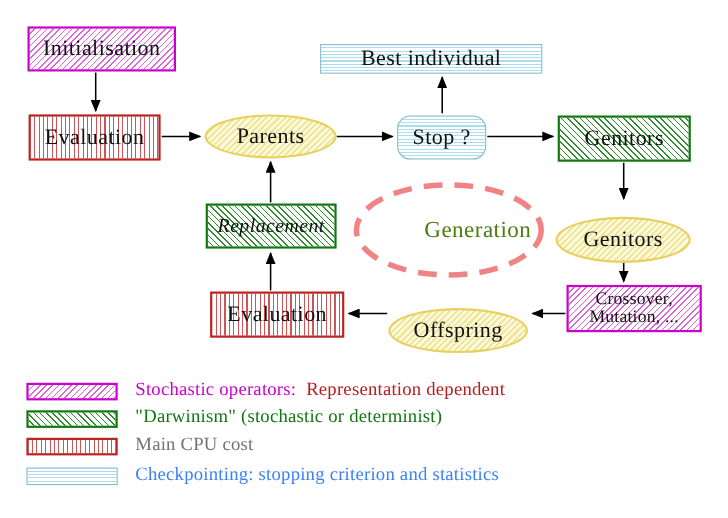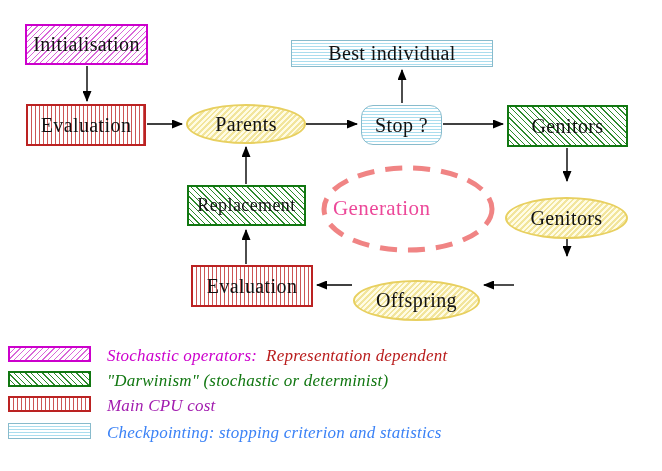--- a/index.html
+++ b/index.html
@@ -29,31 +29,31 @@
     border:1px solid #88bbcc;
     background:repeating-linear-gradient(180deg,#ffffff 0px,#ffffff 2px,#aaddee 2px,#aaddee 3px);
   }
   .ellipse-yellow{
     border:2px solid #e8d060;border-radius:50%;
     background:repeating-linear-gradient(135deg,#fffce4 0px,#fffce4 2px,#f2e59c 2px,#f2e59c 4px);
   }
   .rounded{border-radius:12px;}
   #generation-label{
     position:absolute;left:333px;top:196px;width:150px;height:26px;
-    color:#ec4899;font-size:21px;text-align:left;letter-spacing:0.4px;
+    color:#4d7c0f;font-size:21px;text-align:right;letter-spacing:0.4px;
   }
   .arrows{position:absolute;left:0;top:0;}
   
-  .legend-row{position:absolute;left:8px;display:flex;align-items:flex-start;height:18px;font-style:italic;}
+  .legend-row{position:absolute;left:24px;display:flex;align-items:flex-end;height:18px;}
   .legend-swatch{box-sizing:border-box;width:83px;height:16px;flex:0 0 83px;}
   .legend-text{margin-left:16px;font-size:17px;white-space:nowrap;letter-spacing:0.2px;}
   .lt-magenta{color:#cc00cc;}
   .lt-gold{color:#b91c1c;margin-left:9px;}
   .lt-green{color:#117711;}
-  .lt-red{color:#a21caf;}
+  .lt-red{color:#737373;}
   .lt-blue{color:#3b82f6;}
   .two-line{font-size:16px;letter-spacing:0.2px;}
 </style>
 </head>
 <body>
 
 <div id="canvas">
 
   <svg class="arrows" width="662" height="471">
     <defs>
@@ -68,40 +68,44 @@
     <line x1="402" y1="103" x2="402" y2="70" stroke="#000" stroke-width="1.4" marker-end="url(#ah)"></line>
     <line x1="443" y1="124" x2="503" y2="124" stroke="#000" stroke-width="1.4" marker-end="url(#ah)"></line>
     <line x1="567" y1="148" x2="567" y2="181" stroke="#000" stroke-width="1.4" marker-end="url(#ah)"></line>
     <line x1="567" y1="227" x2="567" y2="256" stroke="#000" stroke-width="1.4" marker-end="url(#ah)"></line>
     <line x1="514" y1="285" x2="484" y2="285" stroke="#000" stroke-width="1.4" marker-end="url(#ah)"></line>
     <line x1="352" y1="285" x2="317" y2="285" stroke="#000" stroke-width="1.4" marker-end="url(#ah)"></line>
     <line x1="246" y1="264" x2="246" y2="230" stroke="#000" stroke-width="1.4" marker-end="url(#ah)"></line>
     <line x1="246" y1="184" x2="246" y2="147" stroke="#000" stroke-width="1.4" marker-end="url(#ah)"></line>
   </svg>
 
-  <div class="node hatch-magenta" style="left:25px;top:24px;width:123px;height:41px;">Initialisation</div>
+  <div class="node hatch-magenta" style="left:25px;top:24px;width:135px;height:41px;">Initialisation</div>
 
   <div class="node hatch-red" style="left:26px;top:104px;width:120px;height:42px;">Evaluation</div>
 
   <div class="node ellipse-yellow" style="left:186px;top:104px;width:120px;height:40px;">Parents</div>
 
   <div class="node hatch-cyan" style="left:291px;top:40px;width:202px;height:27px;">Best individual</div>
 
   <div class="node hatch-cyan rounded" style="left:361px;top:105px;width:81px;height:40px;">Stop ?</div>
 
   <div class="node hatch-green" style="left:507px;top:105px;width:121px;height:42px;">Genitors</div>
 
   <div class="node ellipse-yellow" style="left:505px;top:197px;width:123px;height:42px;">Genitors</div>
 
+  <div class="node hatch-magenta two-line" style="left:515px;top:259px;width:123px;height:43px;flex-direction:column;">
+    <span>Crossover,</span>
+    <span>Mutation, ...</span>
+  </div>
 
   <div class="node ellipse-yellow" style="left:353px;top:280px;width:127px;height:41px;">Offspring</div>
 
   <div class="node hatch-red" style="left:191px;top:265px;width:122px;height:42px;">Evaluation</div>
 
-  <div class="node hatch-green" style="left:187px;top:185px;width:119px;height:41px;font-size:18px;">Replacement</div>
+  <div class="node hatch-green" style="left:187px;top:185px;width:119px;height:41px;font-size:18px;font-style:italic;">Replacement</div>
 
   <div id="generation-label">Generation</div>
 
   <div class="legend-row" style="top:346px;">
     <div class="legend-swatch hatch-magenta"></div>
     <span class="legend-text lt-magenta">Stochastic operators:</span>
     <span class="legend-text lt-gold">Representation dependent</span>
   </div>
 
   <div class="legend-row" style="top:371px;">

